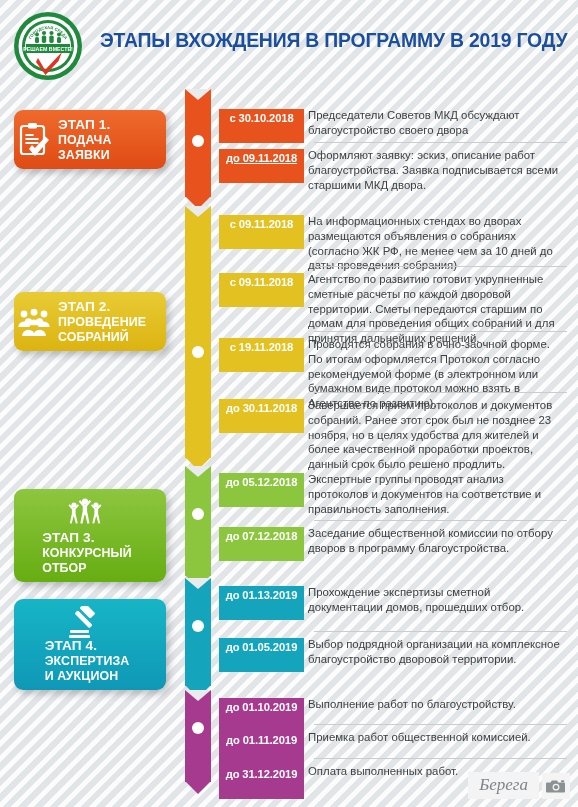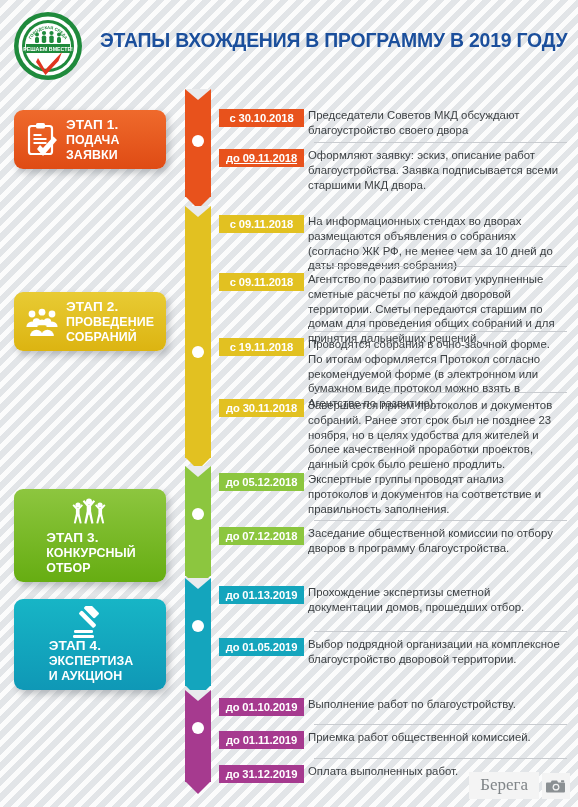--- a/index.html
+++ b/index.html
@@ -85,21 +85,21 @@
   
   .badge {
     position: absolute;
     left: 14px;
     width: 152px;
     border-radius: 9px;
     color: #ffffff;
     box-shadow: 3px 4px 7px rgba(120,125,130,0.45);
     display: flex;
     align-items: center;
-    padding: 7px 6px 7px 8px;
+    padding: 7px 6px 7px 0;
   }
   .badge .bicon {
     width: 40px;
     min-width: 40px;
     display: flex;
     align-items: center;
     justify-content: center;
     margin-right: 4px;
   }
   .badge .btext { line-height: 1.18; }
@@ -117,21 +117,21 @@
   
   .row {
     position: absolute;
     left: 219px;
     width: 348px;
   }
   .row .datebox {
     position: absolute;
     left: 0; top: 0;
     width: 85px;
-    height: 18px;
+    height: 34px;
     color: #ffffff;
     font-size: 11.2px;
     font-weight: bold;
     text-align: center;
     line-height: 18px;
     letter-spacing: -0.1px;
     white-space: nowrap;
   }
   .row .desc {
     position: absolute;
@@ -148,20 +148,21 @@
     height: 1px;
     background: #c9ccd0;
   }
 
   
   #watermark {
     position: absolute;
     right: 8px; bottom: 8px;
     display: flex;
     align-items: center;
+    font-style: italic;
   }
   #wm-text {
     background: #f4f4f4;
     color: #808588;
     font-family: "Liberation Serif", serif;
     font-size: 17px;
     padding: 3px 11px 4px 11px;
   }
   #wm-cam {
     background: #f4f4f4;

